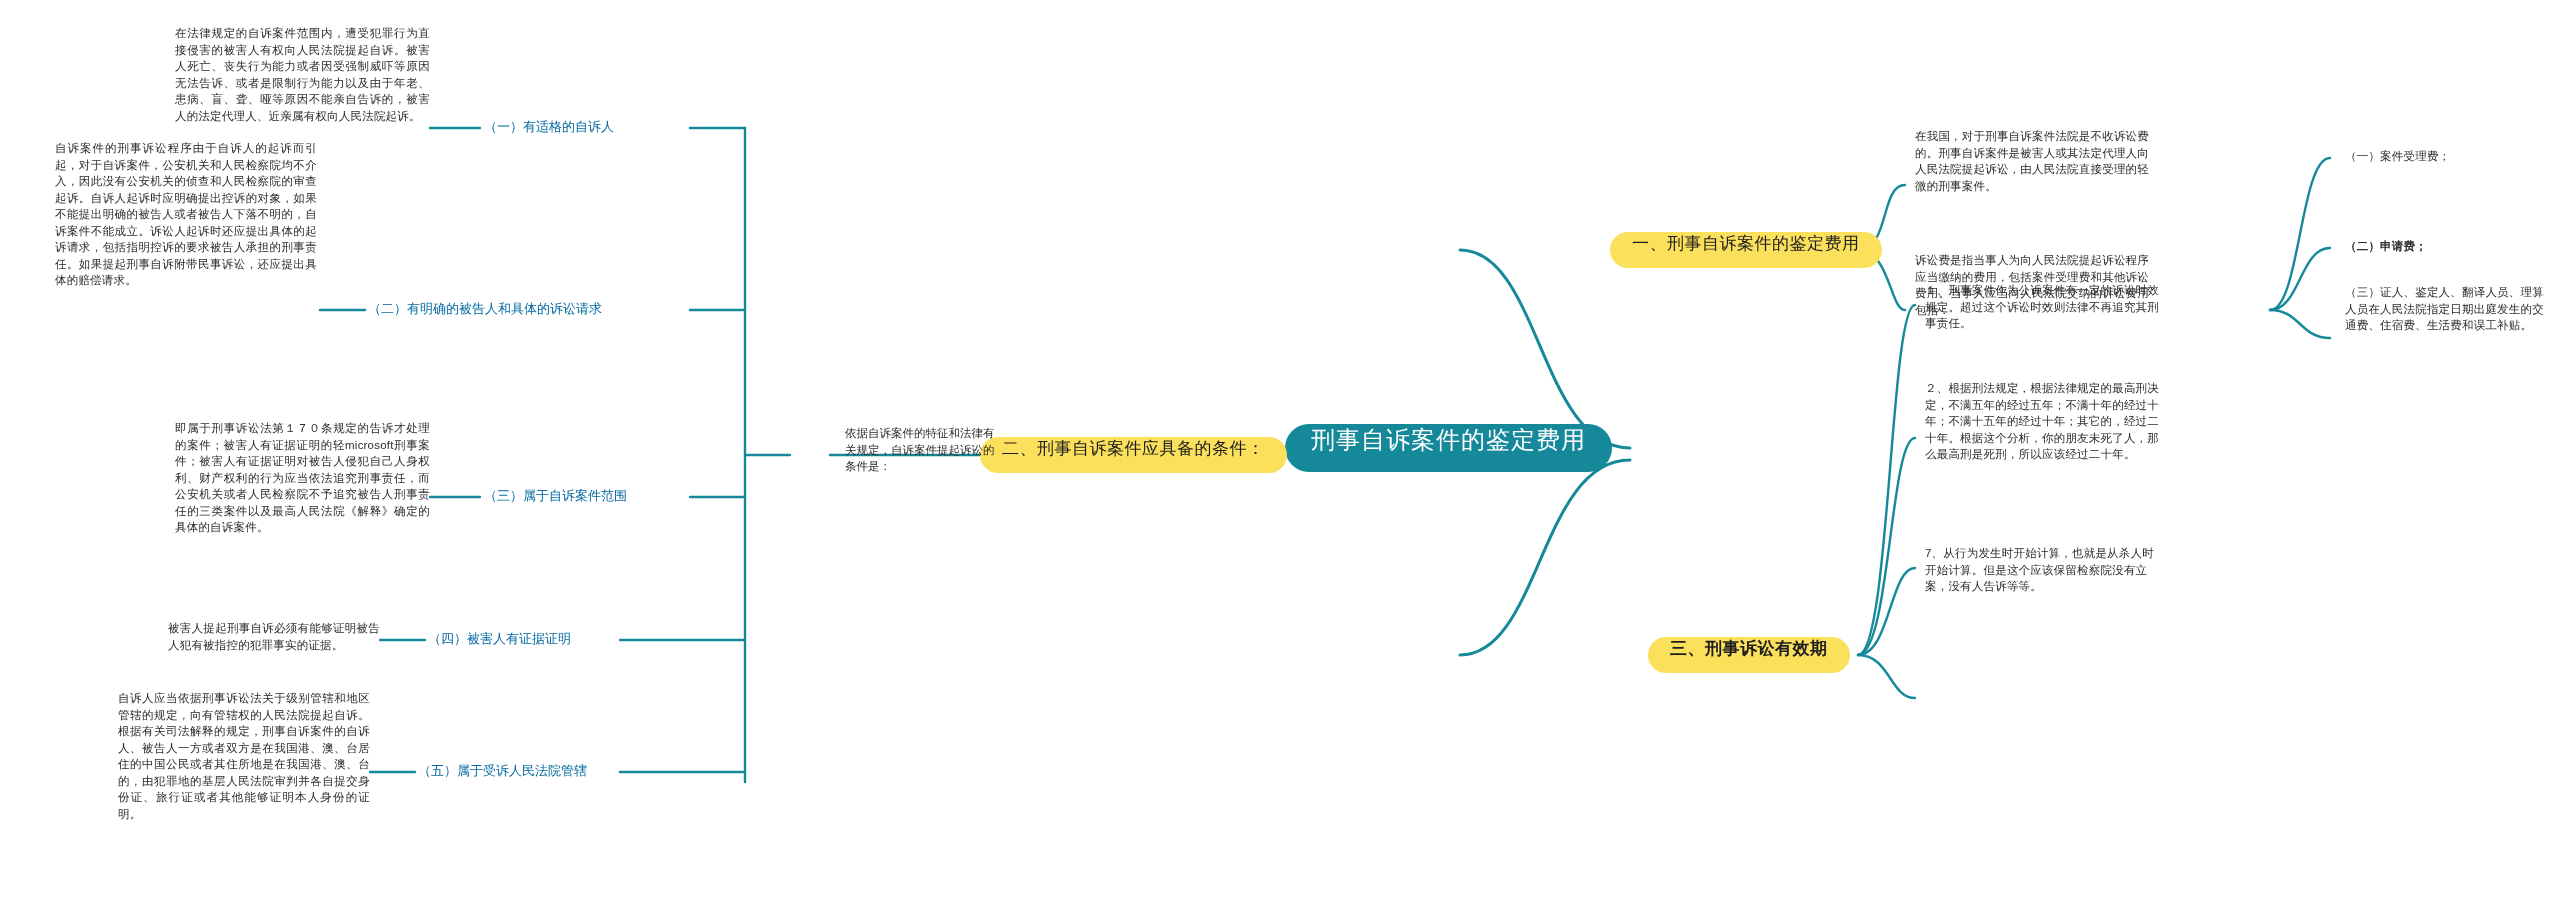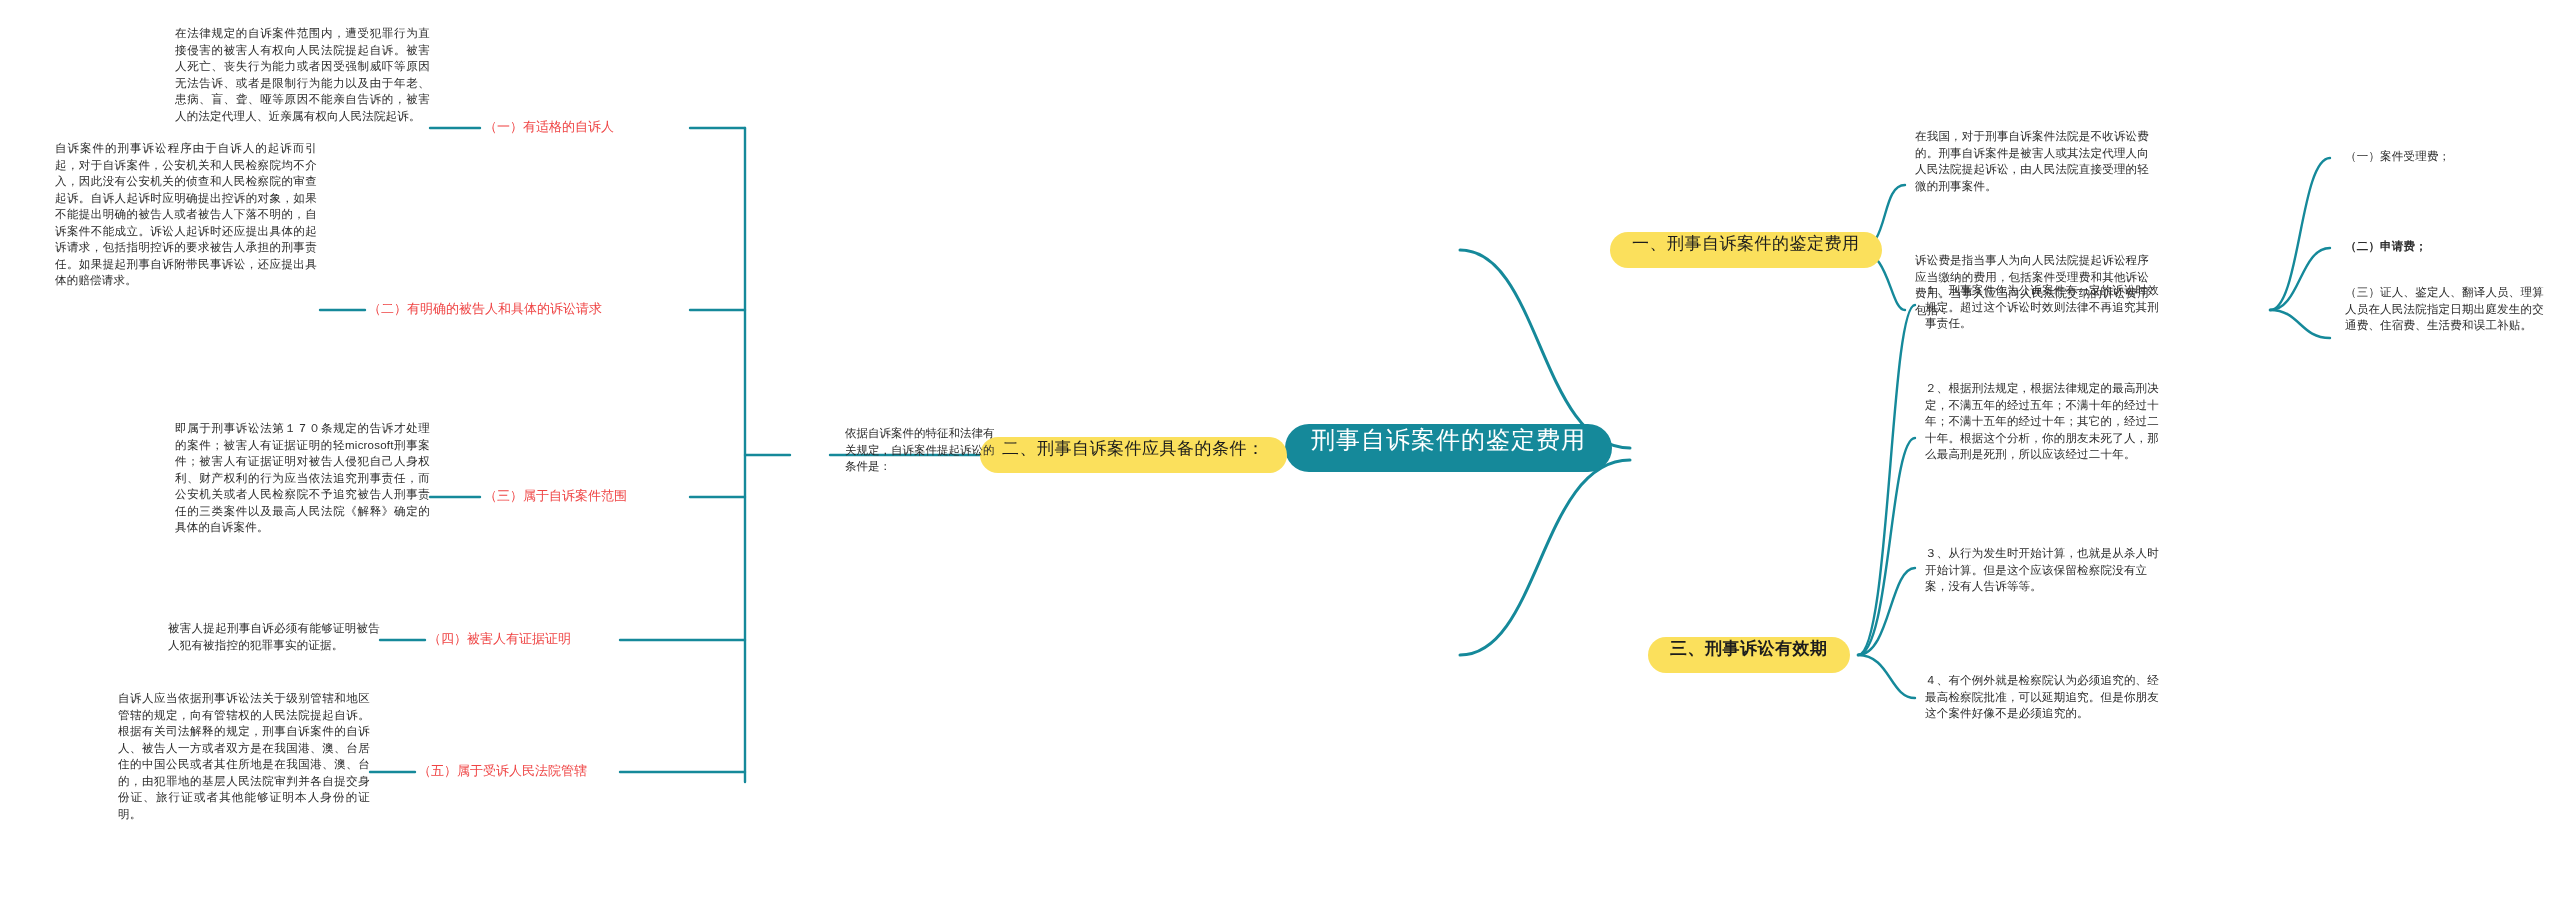--- a/index.html
+++ b/index.html
@@ -20,21 +20,21 @@
     color: #2b2b2b;
     letter-spacing: 0.2px;
     text-align: justify;
   }
   .leaf.r { text-align: left; }
 
   .sublabel {
     position: absolute;
     font-size: 13px;
     line-height: 18px;
-    color: #ef4444;
+    color: #0369a1;
     white-space: nowrap;
   }
 
   .node {
     position: absolute;
     display: flex;
     align-items: flex-start;
     justify-content: center;
     border-radius: 999px;
     white-space: nowrap;
@@ -144,16 +144,15 @@
   <div class="leaf" style="left:55px; top:140px; width:262px;">自诉案件的刑事诉讼程序由于自诉人的起诉而引起，对于自诉案件，公安机关和人民检察院均不介入，因此没有公安机关的侦查和人民检察院的审查起诉。自诉人起诉时应明确提出控诉的对象，如果不能提出明确的被告人或者被告人下落不明的，自诉案件不能成立。诉讼人起诉时还应提出具体的起诉请求，包括指明控诉的要求被告人承担的刑事责任。如果提起刑事自诉附带民事诉讼，还应提出具体的赔偿请求。</div>
 
   <div class="leaf" style="left:175px; top:420px; width:255px;">即属于刑事诉讼法第１７０条规定的告诉才处理的案件；被害人有证据证明的轻microsoft刑事案件；被害人有证据证明对被告人侵犯自己人身权利、财产权利的行为应当依法追究刑事责任，而公安机关或者人民检察院不予追究被告人刑事责任的三类案件以及最高人民法院《解释》确定的具体的自诉案件。</div>
 
   <div class="leaf" style="left:168px; top:620px; width:212px;">被害人提起刑事自诉必须有能够证明被告人犯有被指控的犯罪事实的证据。</div>
 
   <div class="leaf" style="left:118px; top:690px; width:252px;">自诉人应当依据刑事诉讼法关于级别管辖和地区管辖的规定，向有管辖权的人民法院提起自诉。根据有关司法解释的规定，刑事自诉案件的自诉人、被告人一方或者双方是在我国港、澳、台居住的中国公民或者其住所地是在我国港、澳、台的，由犯罪地的基层人民法院审判并各自提交身份证、旅行证或者其他能够证明本人身份的证明。</div>
 
   <div class="leaf r" style="left:1925px; top:282px; width:235px;">１、刑事案件作为公诉案件有一定的诉讼时效规定。超过这个诉讼时效则法律不再追究其刑事责任。</div>
   <div class="leaf r" style="left:1925px; top:380px; width:238px;">２、根据刑法规定，根据法律规定的最高刑决定，不满五年的经过五年；不满十年的经过十年；不满十五年的经过十年；其它的，经过二十年。根据这个分析，你的朋友未死了人，那么最高刑是死刑，所以应该经过二十年。</div>
-  <div class="leaf r" style="left:1925px; top:545px; width:235px;">３、从行为发生时开始计算，也就是从杀人时开始计算。但是这个应该保留检察院没有立案，没有人告诉等等。</div>
-  <div class="leaf r" style="left:1925px; top:672px; width:235px;">４、有个例外就是检察院认为必须追究的、经最高检察院批准，可以延期追究。但是你朋友这个案件好像不是必须追究的。</div>
+  <div class="leaf r" style="left:1925px; top:545px; width:235px;">7、从行为发生时开始计算，也就是从杀人时开始计算。但是这个应该保留检察院没有立案，没有人告诉等等。</div>
 
 </div>
 
 </body></html>

